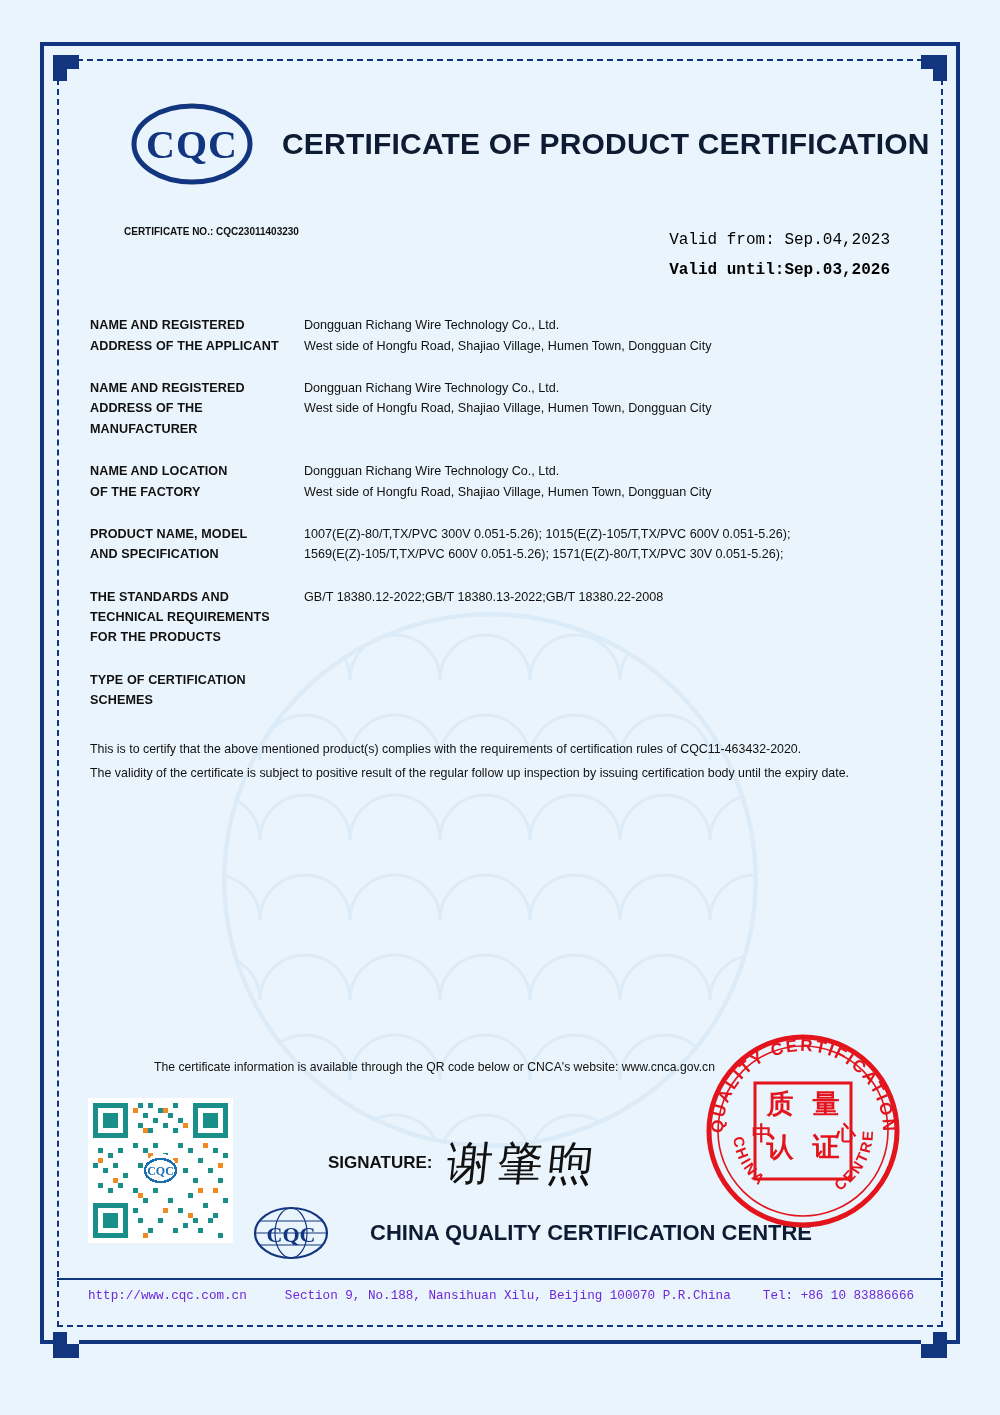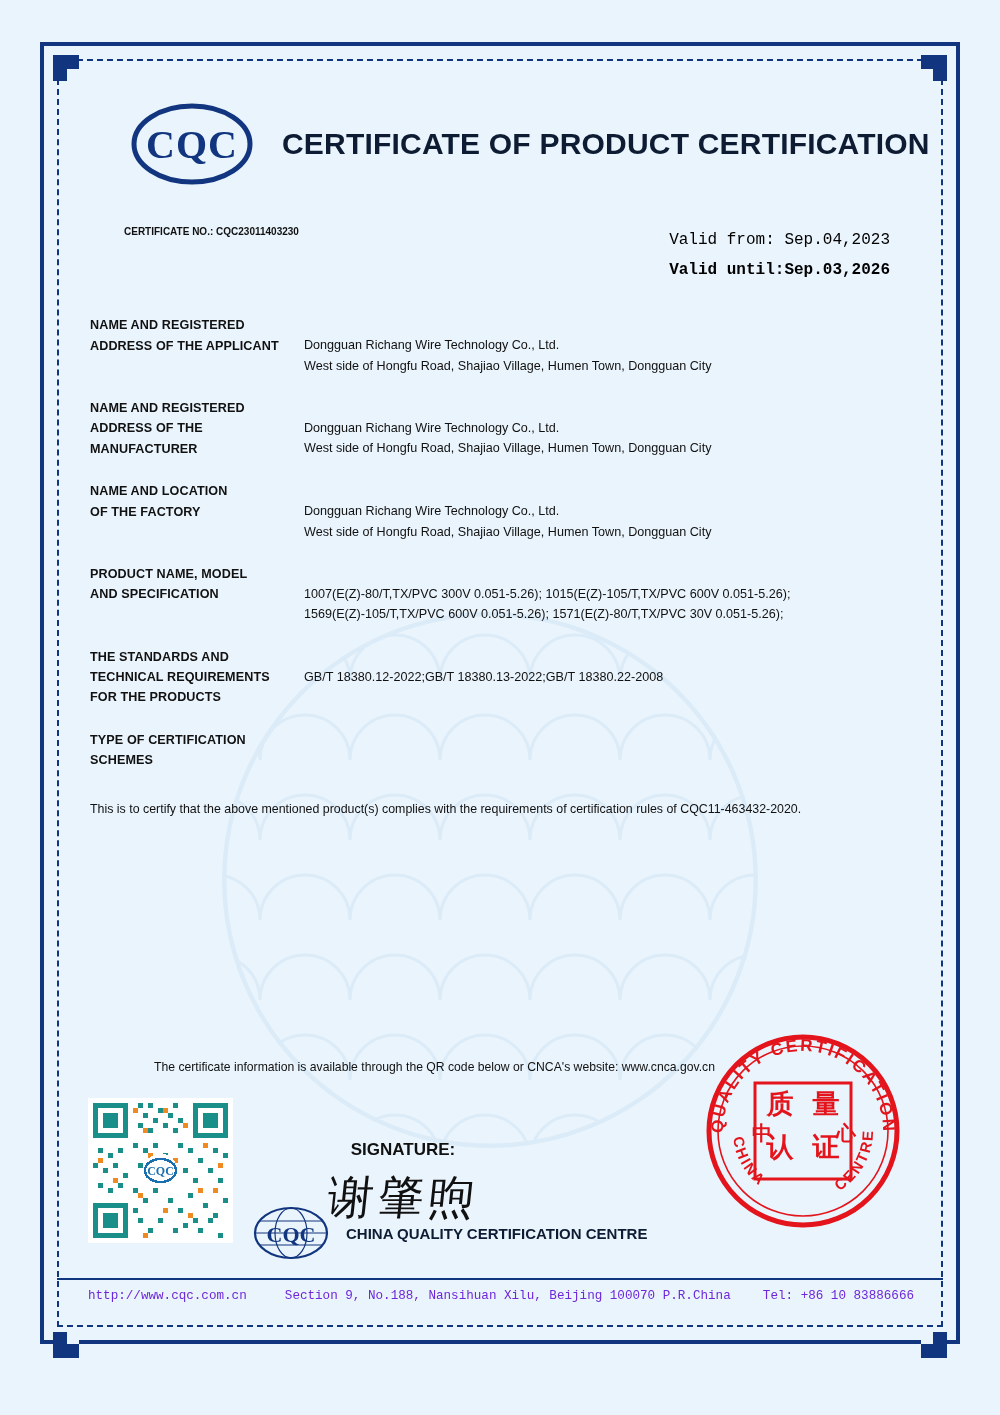--- a/index.html
+++ b/index.html
@@ -131,21 +131,20 @@
     font-weight: bold;
     line-height: 1.62;
     color: #111;
     letter-spacing: 0.1px;
   }
   .field-value {
     flex: 1;
     font-size: 12.6px;
     line-height: 1.62;
     color: #111;
-    margin-top: 20px;
   }
   .field-value div { white-space: nowrap; }
 
   
   .statements {
     margin-top: 26px;
     font-size: 12.4px;
     line-height: 1.95;
     color: #111;
     padding-left: 2px;
@@ -171,21 +170,20 @@
   }
 
   
   .signature-row {
     position: absolute;
     left: 328px;
     top: 1140px;
     display: flex;
     align-items: center;
     gap: 14px;
-    flex-direction: column;
   }
   .signature-label {
     font-size: 17px;
     font-weight: bold;
     color: #111;
   }
   .signature-script {
     font-family: "DejaVu Serif", serif;
     font-size: 46px;
     color: #111;
@@ -197,24 +195,25 @@
   
   .org-row {
     position: absolute;
     left: 252px;
     top: 1205px;
     display: flex;
     align-items: center;
     gap: 16px;
   }
   .org-name {
-    font-size: 15px;
+    font-size: 22px;
     font-weight: bold;
     color: #0d1c33;
     white-space: nowrap;
+    margin-left: 24px;
   }
 
   
   .seal {
     position: absolute;
     left: 700px;
     top: 1028px;
     width: 206px;
     height: 206px;
   }
@@ -358,20 +357,21 @@
       <div class="field-label">
         <div>TYPE OF CERTIFICATION</div>
         <div>SCHEMES</div>
       </div>
     </div>
 
   </div>
 
   <div class="statements">
     <div>This is to certify that the above mentioned product(s) complies with the requirements of certification rules of CQC11-463432-2020.</div>
+    <div>The validity of the certificate is subject to positive result of the regular follow up inspection by issuing certification body until the expiry date.</div>
   </div>
 
 </div>
 
 <div class="qr-note">The certificate information is available through the QR code below or CNCA's website: www.cnca.gov.cn</div>
 
 <svg class="qr-box" viewBox="0 0 29 29" shape-rendering="crispEdges">
   <rect x="0" y="0" width="29" height="29" fill="#ffffff"></rect>
   <g fill="#1a8f8a">
     <rect x="1" y="1" width="7" height="1"></rect>

